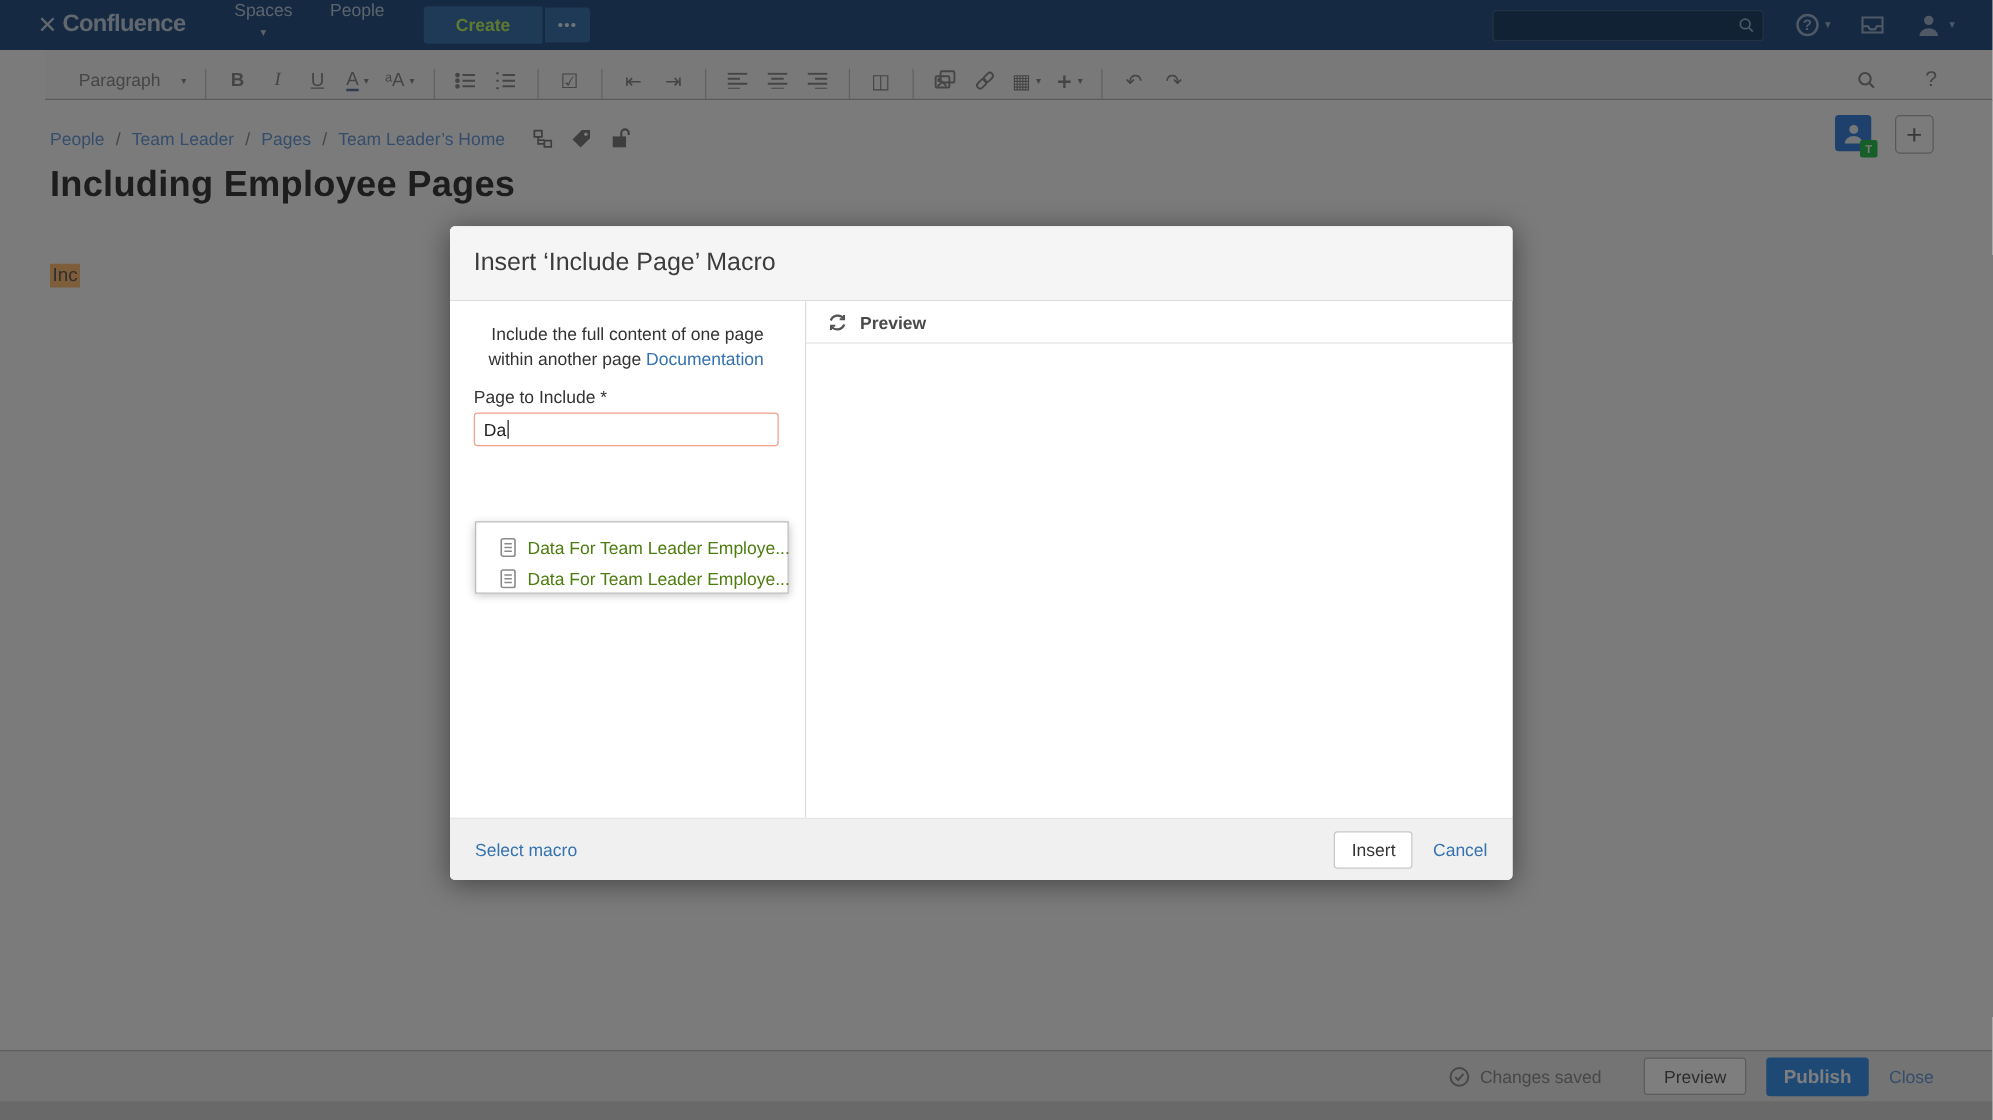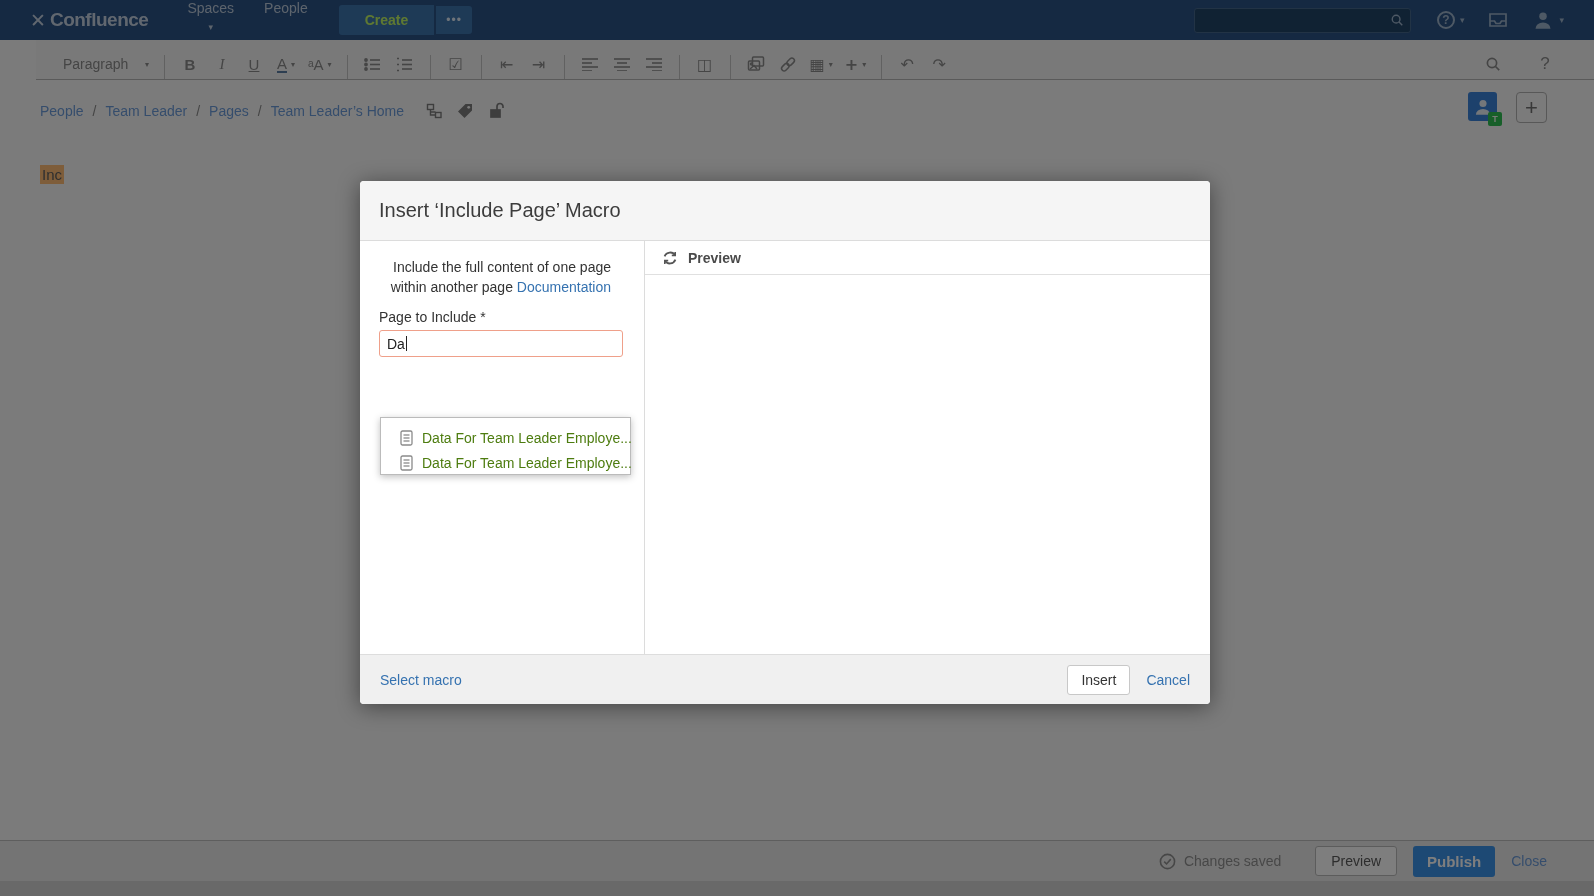--- a/index.html
+++ b/index.html
@@ -298,20 +298,21 @@
         </span>
         <span>
           <svg width="15" height="17" viewBox="0 0 15 17" fill="none" stroke="#7d7d7d" stroke-width="1.7">
             <rect x="2" y="8" width="9" height="7" fill="#7d7d7d"></rect>
             <path d="M8 8 V4.5 a3 3 0 0 1 6 0 V6"></path>
           </svg>
         </span>
       </span>
     </div>
 
+    <h1 class="page-title">Including Employee Pages</h1>
     <div class="editor-line">
       <span class="sel">Inc</span>
     </div>
 
     <div class="content-controls">
       <div class="mini-avatar">
         <svg width="20" height="19" viewBox="0 0 16 16" fill="#e9eef5">
           <circle cx="8" cy="5.5" r="3"></circle>
             <path d="M2 15 a6 5 0 0 1 12 0 Z"></path>
         </svg>

